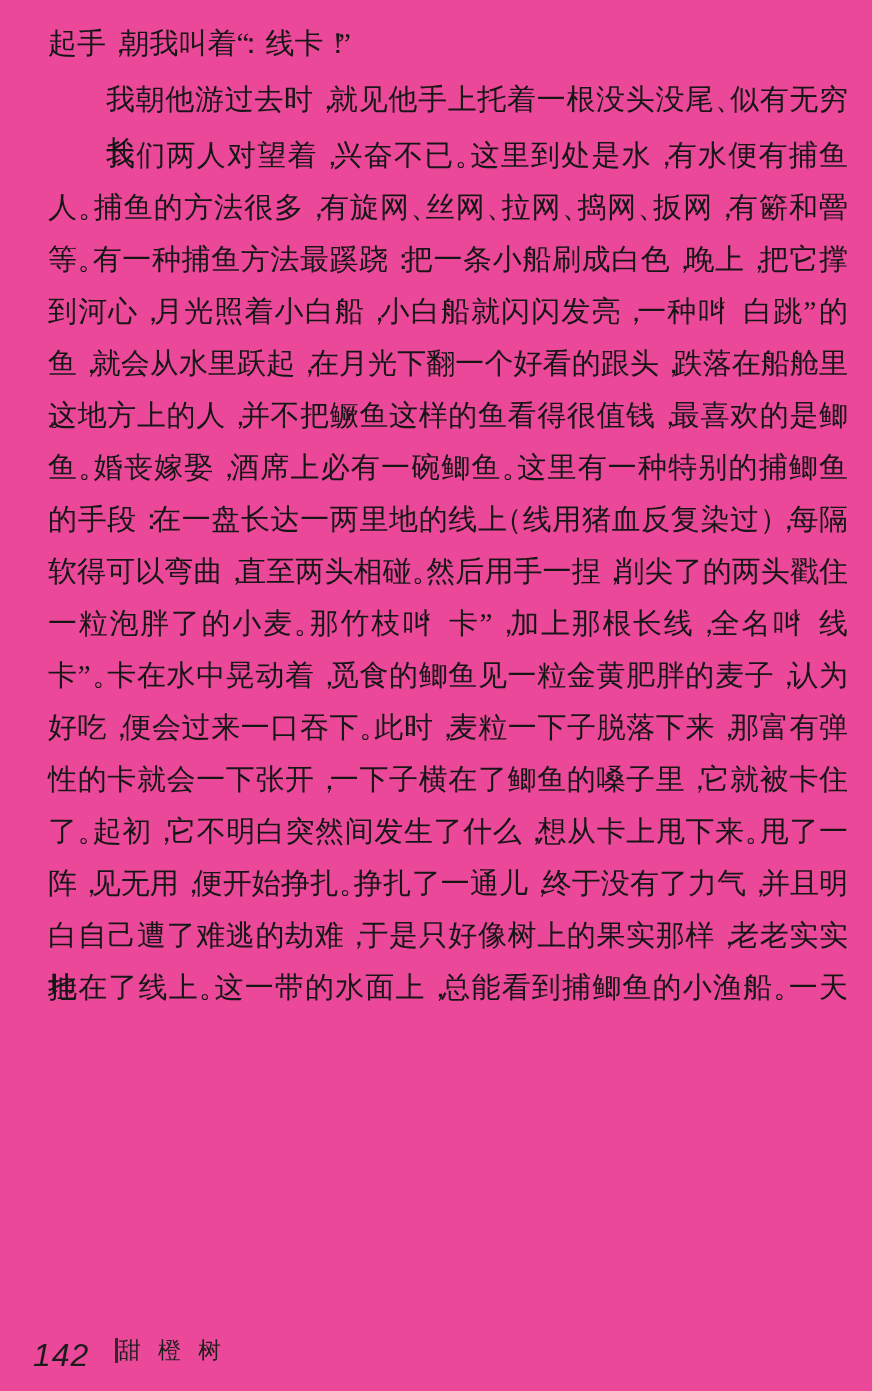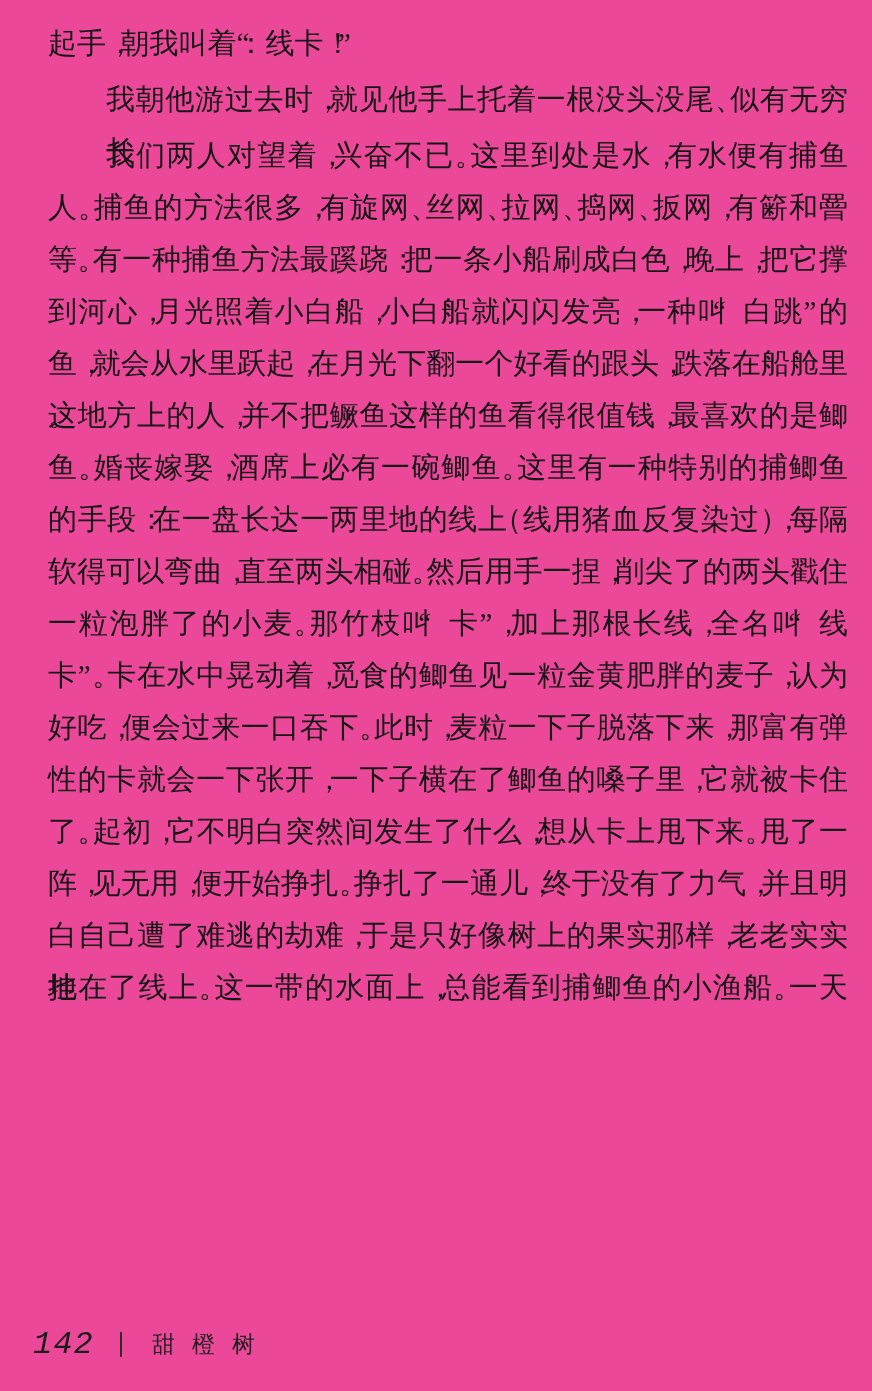--- a/index.html
+++ b/index.html
@@ -37,32 +37,32 @@
   
   .pl { display: inline-block; width: 0.5em; text-indent: -0.5em; }
   .footer {
     position: absolute;
     left: 33px; top: 1326px;
     display: flex;
     align-items: center;
     color: #1c1c1c;
   }
   .page-number {
-    font-family: Liberation Mono, monospace;
+    font-family: Liberation Sans, sans-serif;
     font-style: italic;
     font-size: 32px;
     letter-spacing: 1px;
+    margin-top: 11px;
   }
   .footer-divider {
     width: 2.5px; height: 25px;
     background: #2b2b2b;
     margin-left: 26px;
   }
   .book-title {
-    margin-left: 30px;
     font-size: 23px;
     letter-spacing: 17px;
     color: #1f1f1f;
   }
 </style>
 </head>
 <body>
 
 <div class="page">
 

